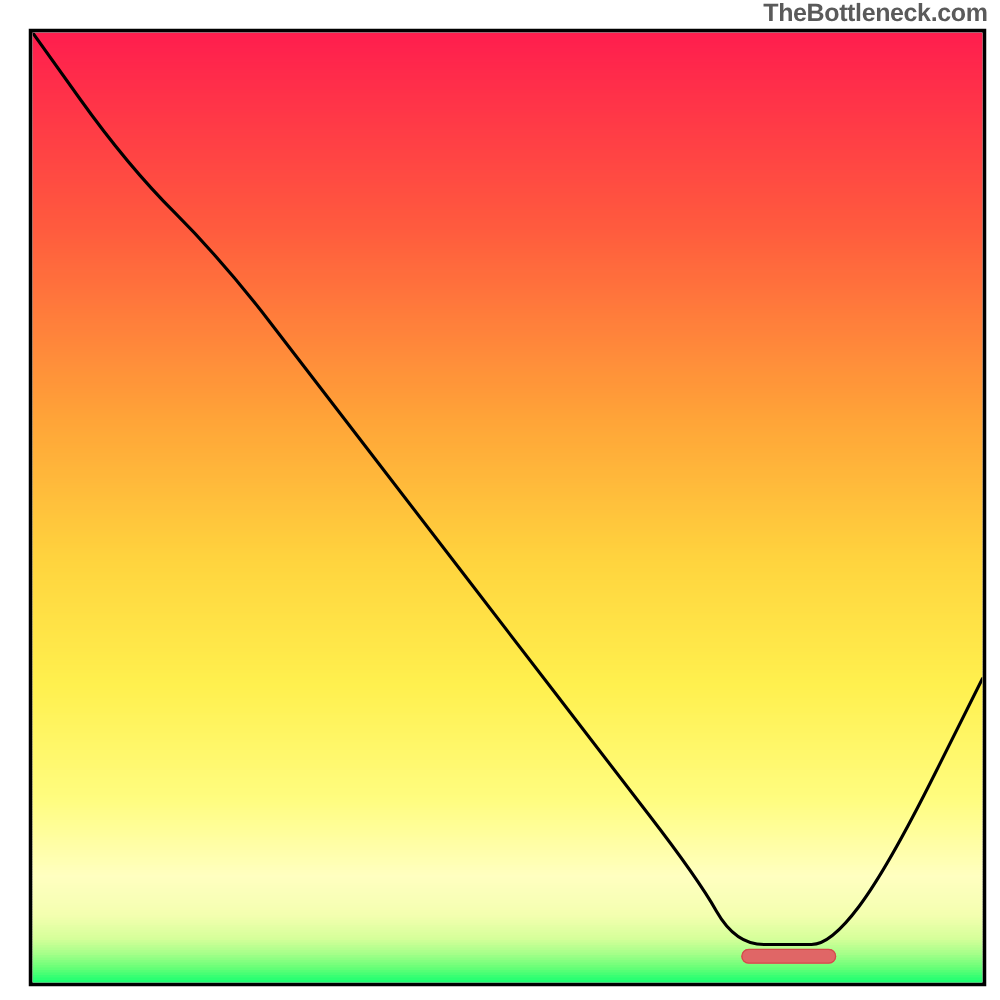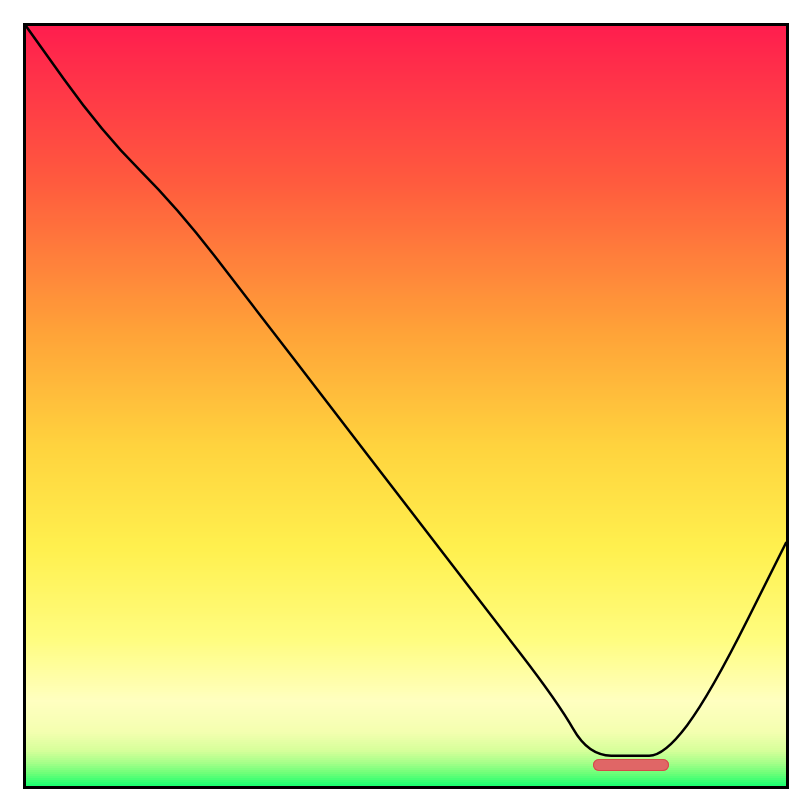--- a/index.html
+++ b/index.html
@@ -65,20 +65,21 @@
     color: #5a5a5a;
     letter-spacing: -0.3px;
     white-space: nowrap;
   }
 </style>
 </head>
 <body>
 
 <div class="canvas">
 
+  <div class="watermark">TheBottleneck.com</div>
 
   <div class="plot-area">
 
     <div class="stripes" id="stripes">
         <div class="stripe" style="top: 0px; height: 3px; background: rgb(255, 30, 78);"></div>
         <div class="stripe" style="top: 2px; height: 3px; background: rgb(255, 31, 78);"></div>
         <div class="stripe" style="top: 4px; height: 3px; background: rgb(255, 32, 78);"></div>
         <div class="stripe" style="top: 6px; height: 3px; background: rgb(255, 32, 77);"></div>
         <div class="stripe" style="top: 8px; height: 3px; background: rgb(255, 33, 77);"></div>
         <div class="stripe" style="top: 10px; height: 3px; background: rgb(255, 34, 77);"></div>

